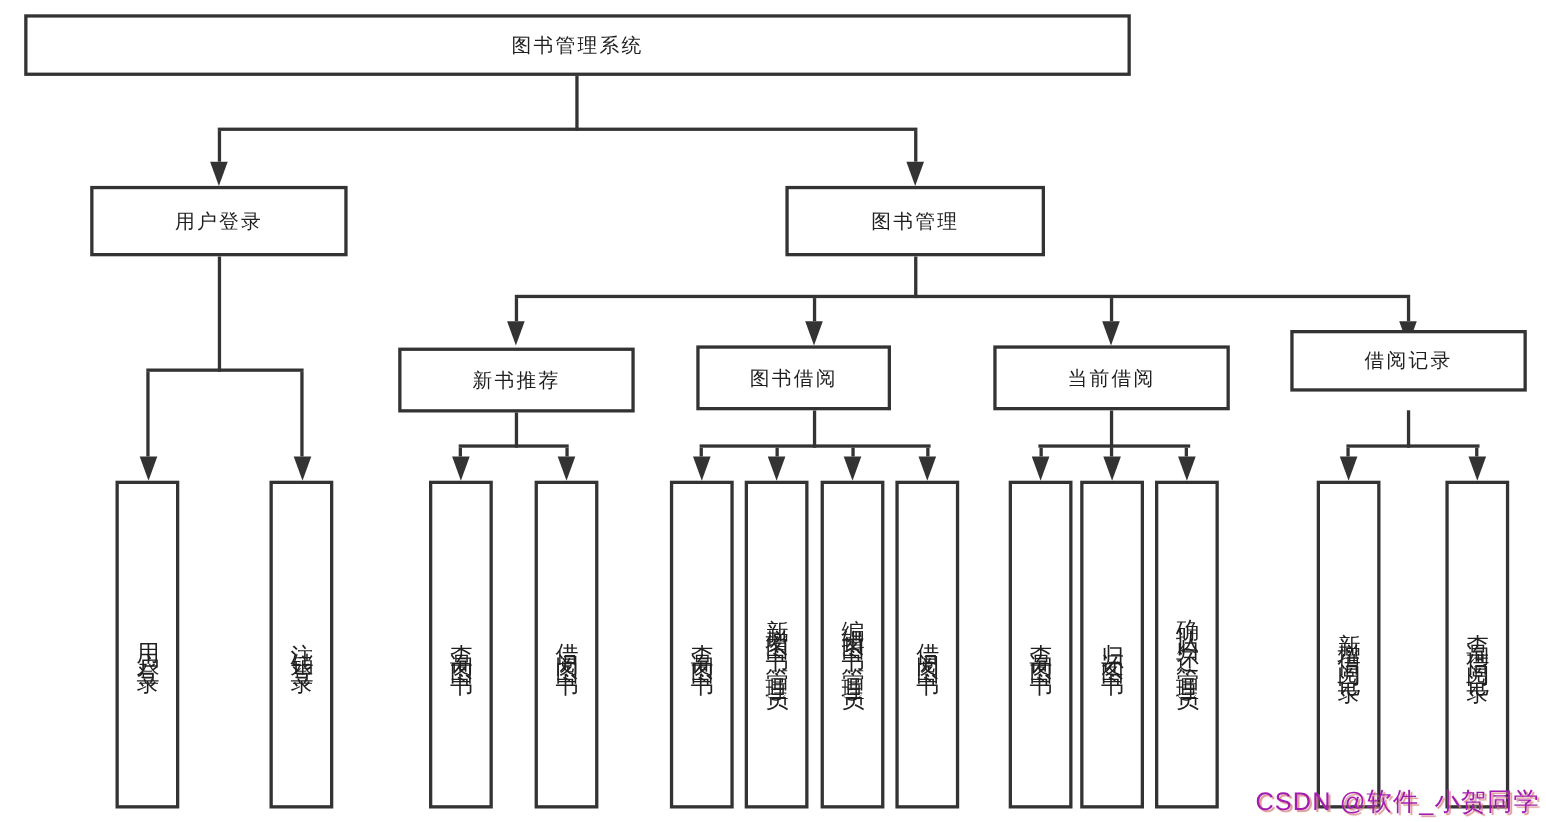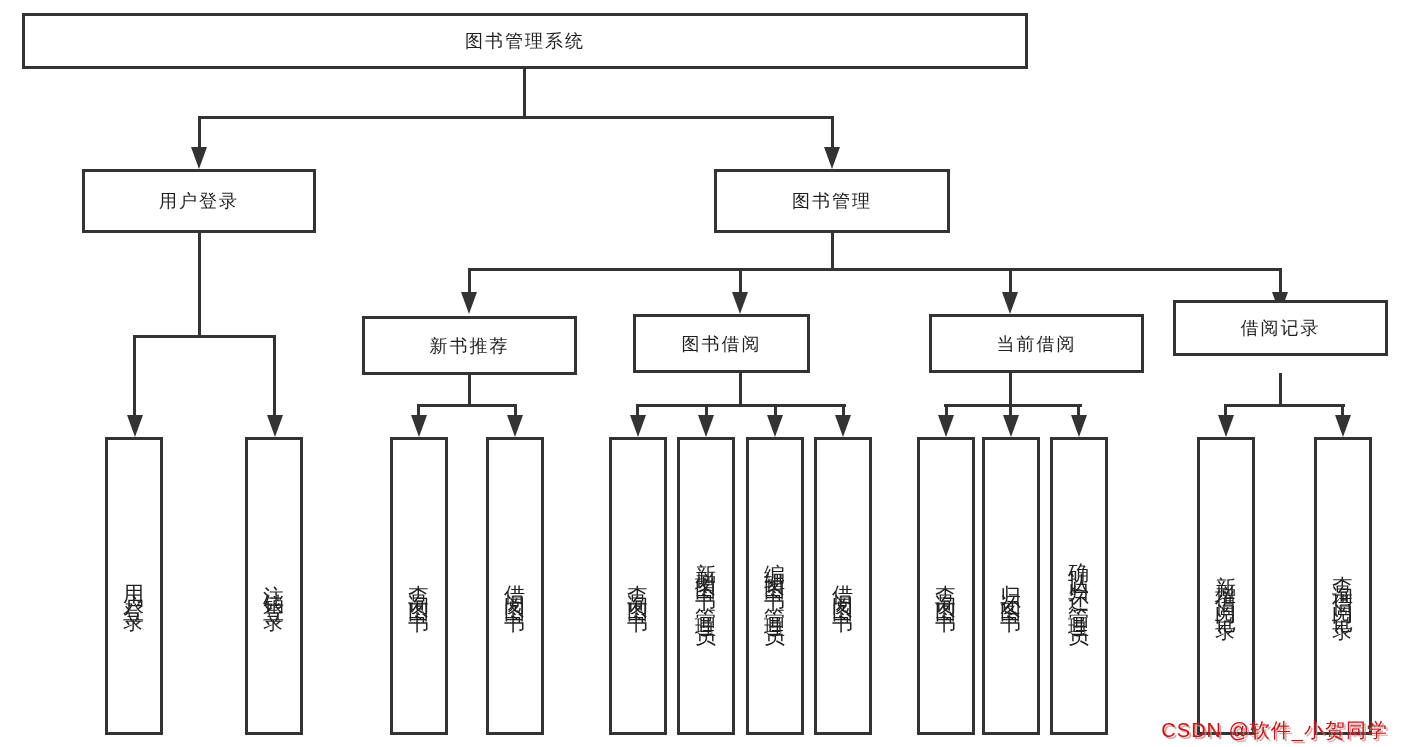--- a/index.html
+++ b/index.html
@@ -18,22 +18,22 @@
     writing-mode:vertical-rl;text-orientation:mixed;
     font-size:21px;letter-spacing:9px;line-height:1;white-space:normal;
   }
   .hline,.vline{position:absolute;background:#333333;}
   .arrow{
     position:absolute;width:0;height:0;
     border-left:8px solid transparent;border-right:8px solid transparent;
     border-top:22px solid #333333;
   }
   .watermark{
-    position:absolute;right:17px;bottom:3px;z-index:10;
-    font-size:20px;letter-spacing:1px;color:#b91c1c;
+    position:absolute;right:5px;bottom:3px;z-index:10;
+    font-size:23px;letter-spacing:1px;color:#a21caf;
     text-shadow:2px 2px 1px rgba(214,130,130,0.85);
   }
 </style>
 </head>
 <body>
 
 <div class="canvas">
 
   <div class="vline" style="left:523px;top:69px;width:3px;height:50px"></div>
   <div class="hline" style="left:198px;top:116px;width:636px;height:3px"></div>
@@ -104,21 +104,21 @@
   <div class="node" style="left:714px;top:169px;width:236px;height:64px">
     <span class="lbl">图书管理</span>
   </div>
 
   <div class="node" style="left:362px;top:316px;width:215px;height:59px">
     <span class="lbl">新书推荐</span>
   </div>
   <div class="node" style="left:633px;top:314px;width:177px;height:59px">
     <span class="lbl">图书借阅</span>
   </div>
-  <div class="node" style="left:929px;top:314px;width:215px;height:59px">
+  <div class="node" style="left:903px;top:314px;width:215px;height:59px">
     <span class="lbl">当前借阅</span>
   </div>
   <div class="node" style="left:1173px;top:300px;width:215px;height:56px">
     <span class="lbl">借阅记录</span>
   </div>
 
   <div class="node v" style="left:105px;top:437px;width:58px;height:298px">
     <span class="lbl">用户登录</span>
   </div>
   <div class="node v" style="left:245px;top:437px;width:58px;height:298px">

